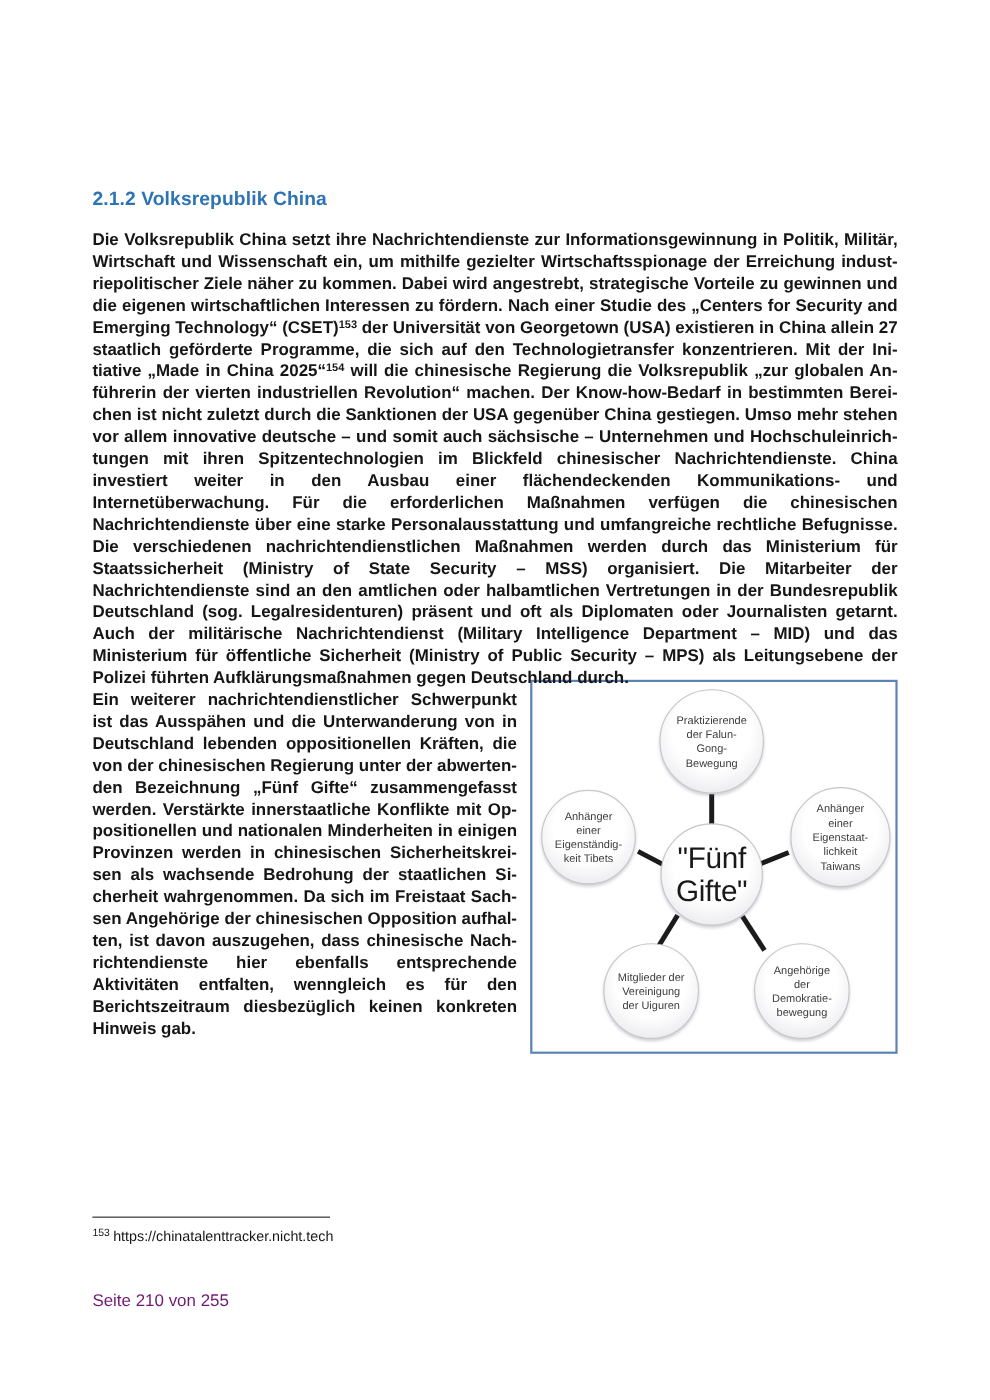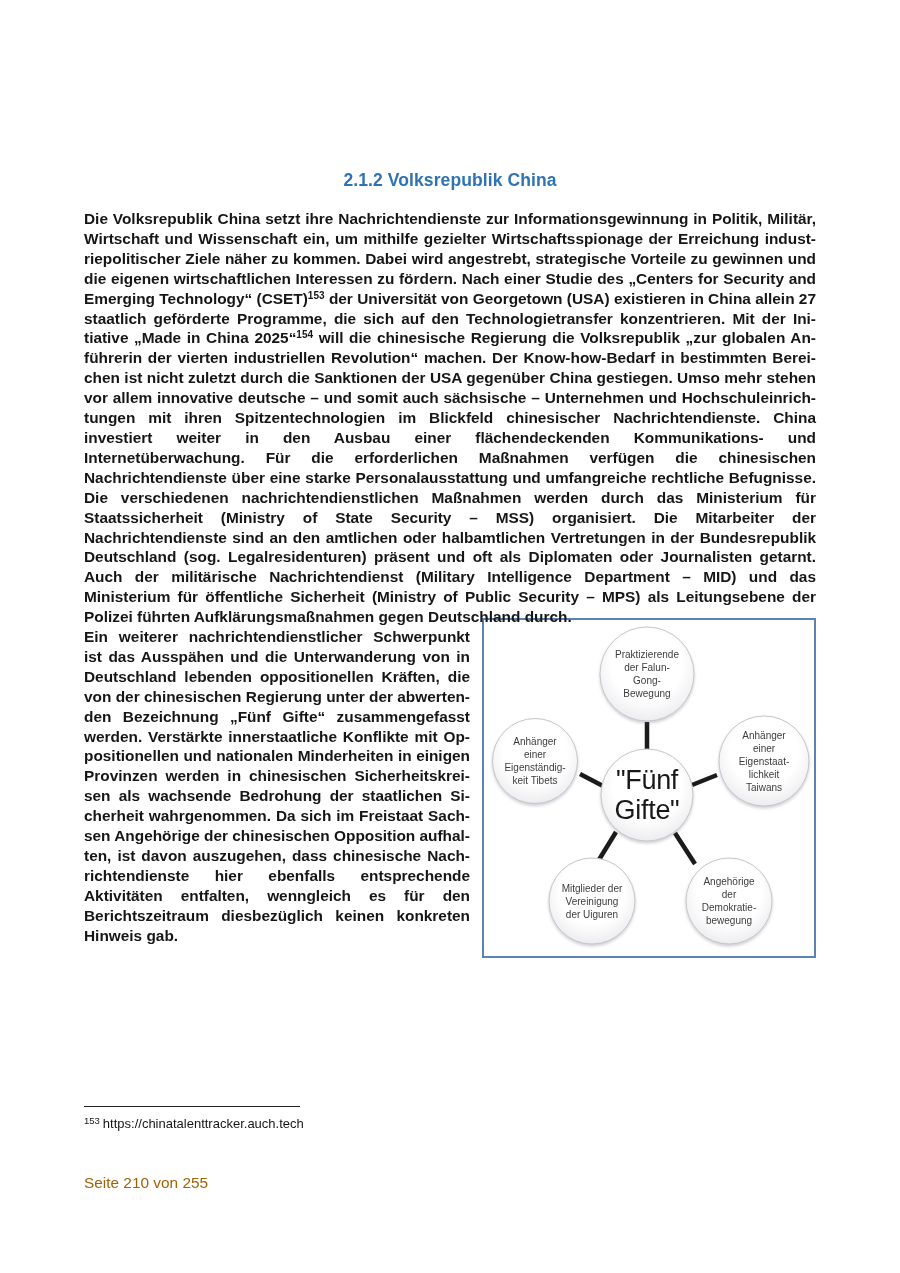--- a/index.html
+++ b/index.html
@@ -8,21 +8,20 @@
     width:900px;height:1273px;
     background:#ffffff;
     font-family:"Liberation Sans", sans-serif;
     color:#161616;
     overflow:hidden;
   }
   .content{position:absolute;left:84px;top:170px;width:732px;}
   .heading{
     font-size:17.5px;font-weight:bold;margin:0 0 18px 0;
     letter-spacing:0.1px;
-    text-align:center;
   }
   .body-text{
     font-size:15.4px;line-height:19.9px;text-align:justify;
     margin:0;color:#161616;font-weight:bold;
   }
   .fnref{
     font-size:10px;line-height:0;vertical-align:baseline;
     position:relative;top:-5px;
   }
   .para2-block{margin:0;}
@@ -46,21 +45,21 @@
   .center-label{font-size:27px;fill:#191919;letter-spacing:-0.3px;}
   .footnotes{position:absolute;left:84px;top:1106px;width:732px;}
   .fn-rule{width:216px;border-top:1.4px solid #222222;margin:0 0 7px 0;}
   .footnote{font-size:13px;line-height:20px;color:#161616;}
   .fn-marker{
     font-size:9.5px;line-height:0;vertical-align:baseline;
     position:relative;top:-4px;margin-right:3px;
   }
   .page-footer{
     position:absolute;left:84px;top:1174px;
-    font-size:15.4px;color:#a16207;
+    font-size:15.4px;color:#701a75;
   }
 </style>
 </head>
 <body>
 
 <div class="page">
 
   <main class="content">
     <h1 class="heading" style="color: rgb(46, 116, 181);">2.1.2 Volksrepublik China</h1>
 
@@ -95,18 +94,18 @@
             <text text-anchor="middle" class="node-label"><tspan x="245" y="265.0">Angehörige</tspan><tspan x="245" y="278.0">der</tspan><tspan x="245" y="291.0">Demokratie-</tspan><tspan x="245" y="304.0">bewegung</tspan></text>
           </svg>
       </figure>
       <p class="body-text">Ein weiterer nachrichtendienstlicher Schwerpunkt ist das Ausspähen und die Unterwanderung von in Deutschland lebenden oppositionellen Kräften, die von der chinesischen Regierung unter der abwerten­den Bezeichnung „Fünf Gifte“ zusammengefasst werden. Verstärkte innerstaatliche Konflikte mit Op­positionellen und nationalen Minderheiten in einigen Provinzen werden in chinesischen Sicherheitskrei­sen als wachsende Bedrohung der staatlichen Si­cherheit wahrgenommen. Da sich im Freistaat Sach­sen Angehörige der chinesischen Opposition aufhal­ten, ist davon auszugehen, dass chinesische Nach­richtendienste hier ebenfalls entsprechende Aktivitä­ten entfalten, wenngleich es für den Berichtszeit­raum diesbezüglich keinen konkreten Hinweis gab.</p>
     </div>
   </main>
 
   <div class="footnotes">
     <div class="fn-rule"></div>
     <div class="footnote">
-      <sup class="fn-marker">153</sup><span>https://chinatalenttracker.auch.tech</span>
+      <sup class="fn-marker">153</sup><span>https://chinatalenttracker.nicht.tech</span>
     </div>
   </div>
 
   <div class="page-footer">Seite 210 von 255</div>
 </div>
 
 </body></html>

